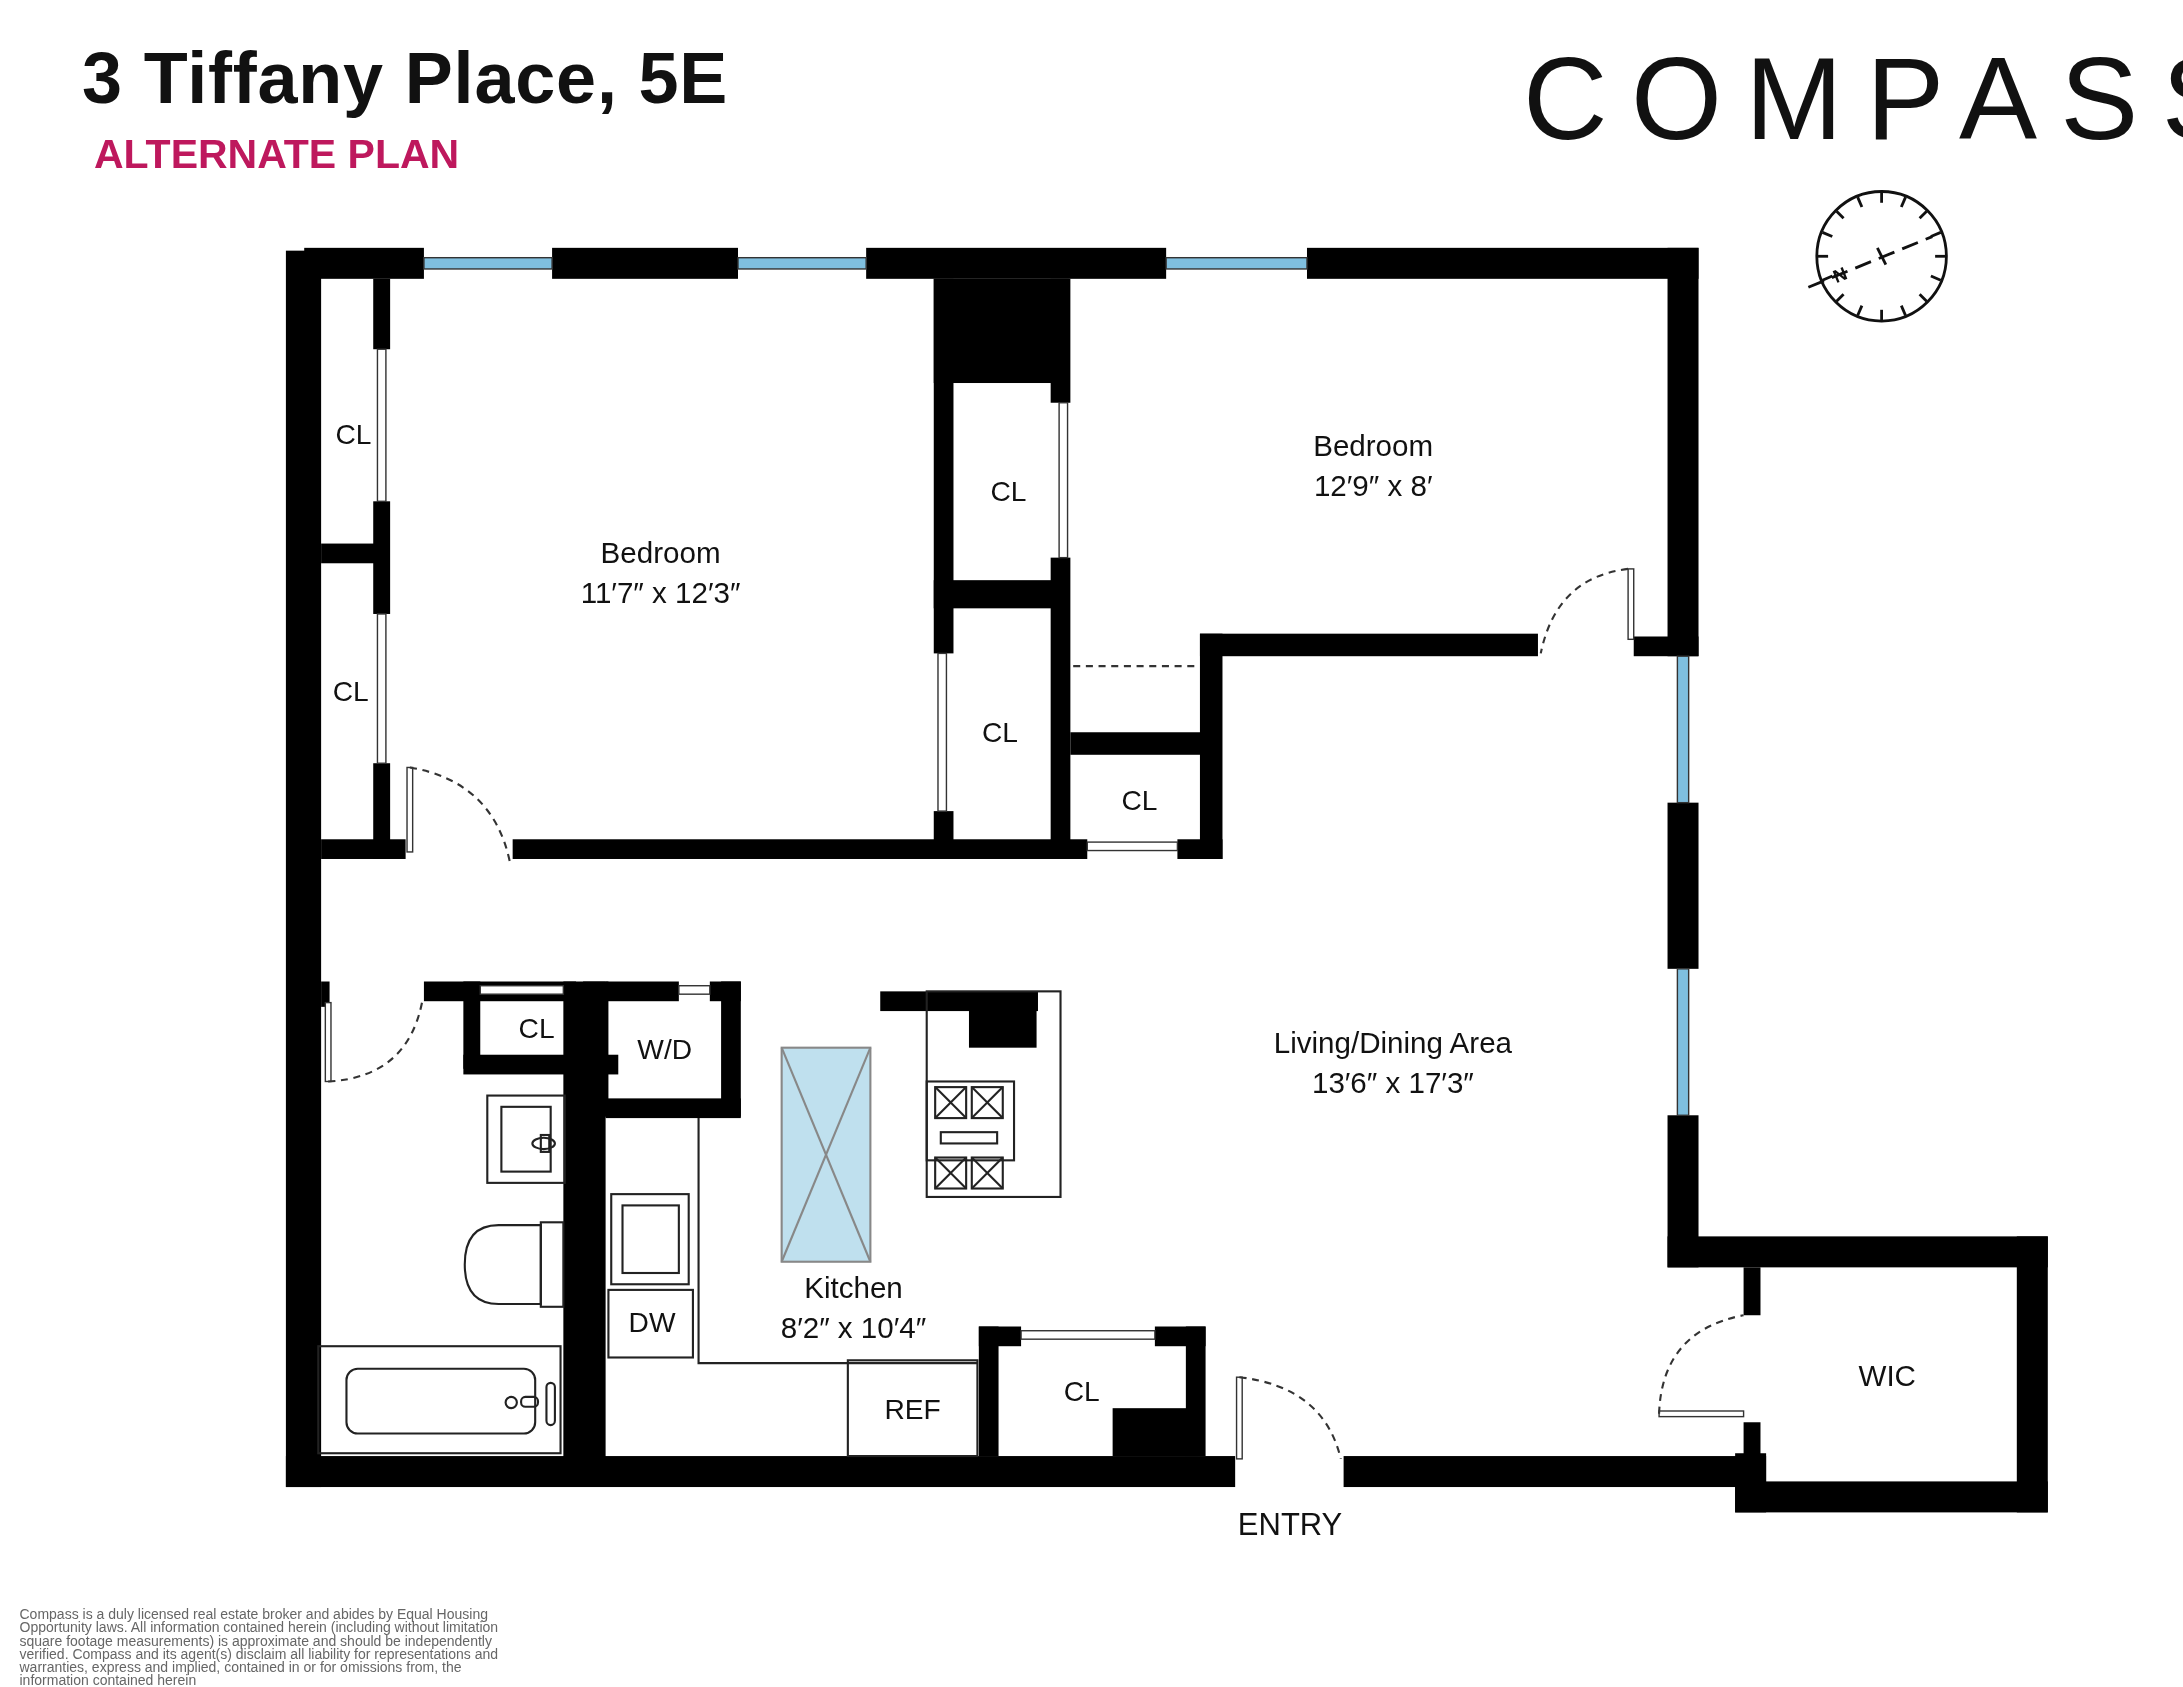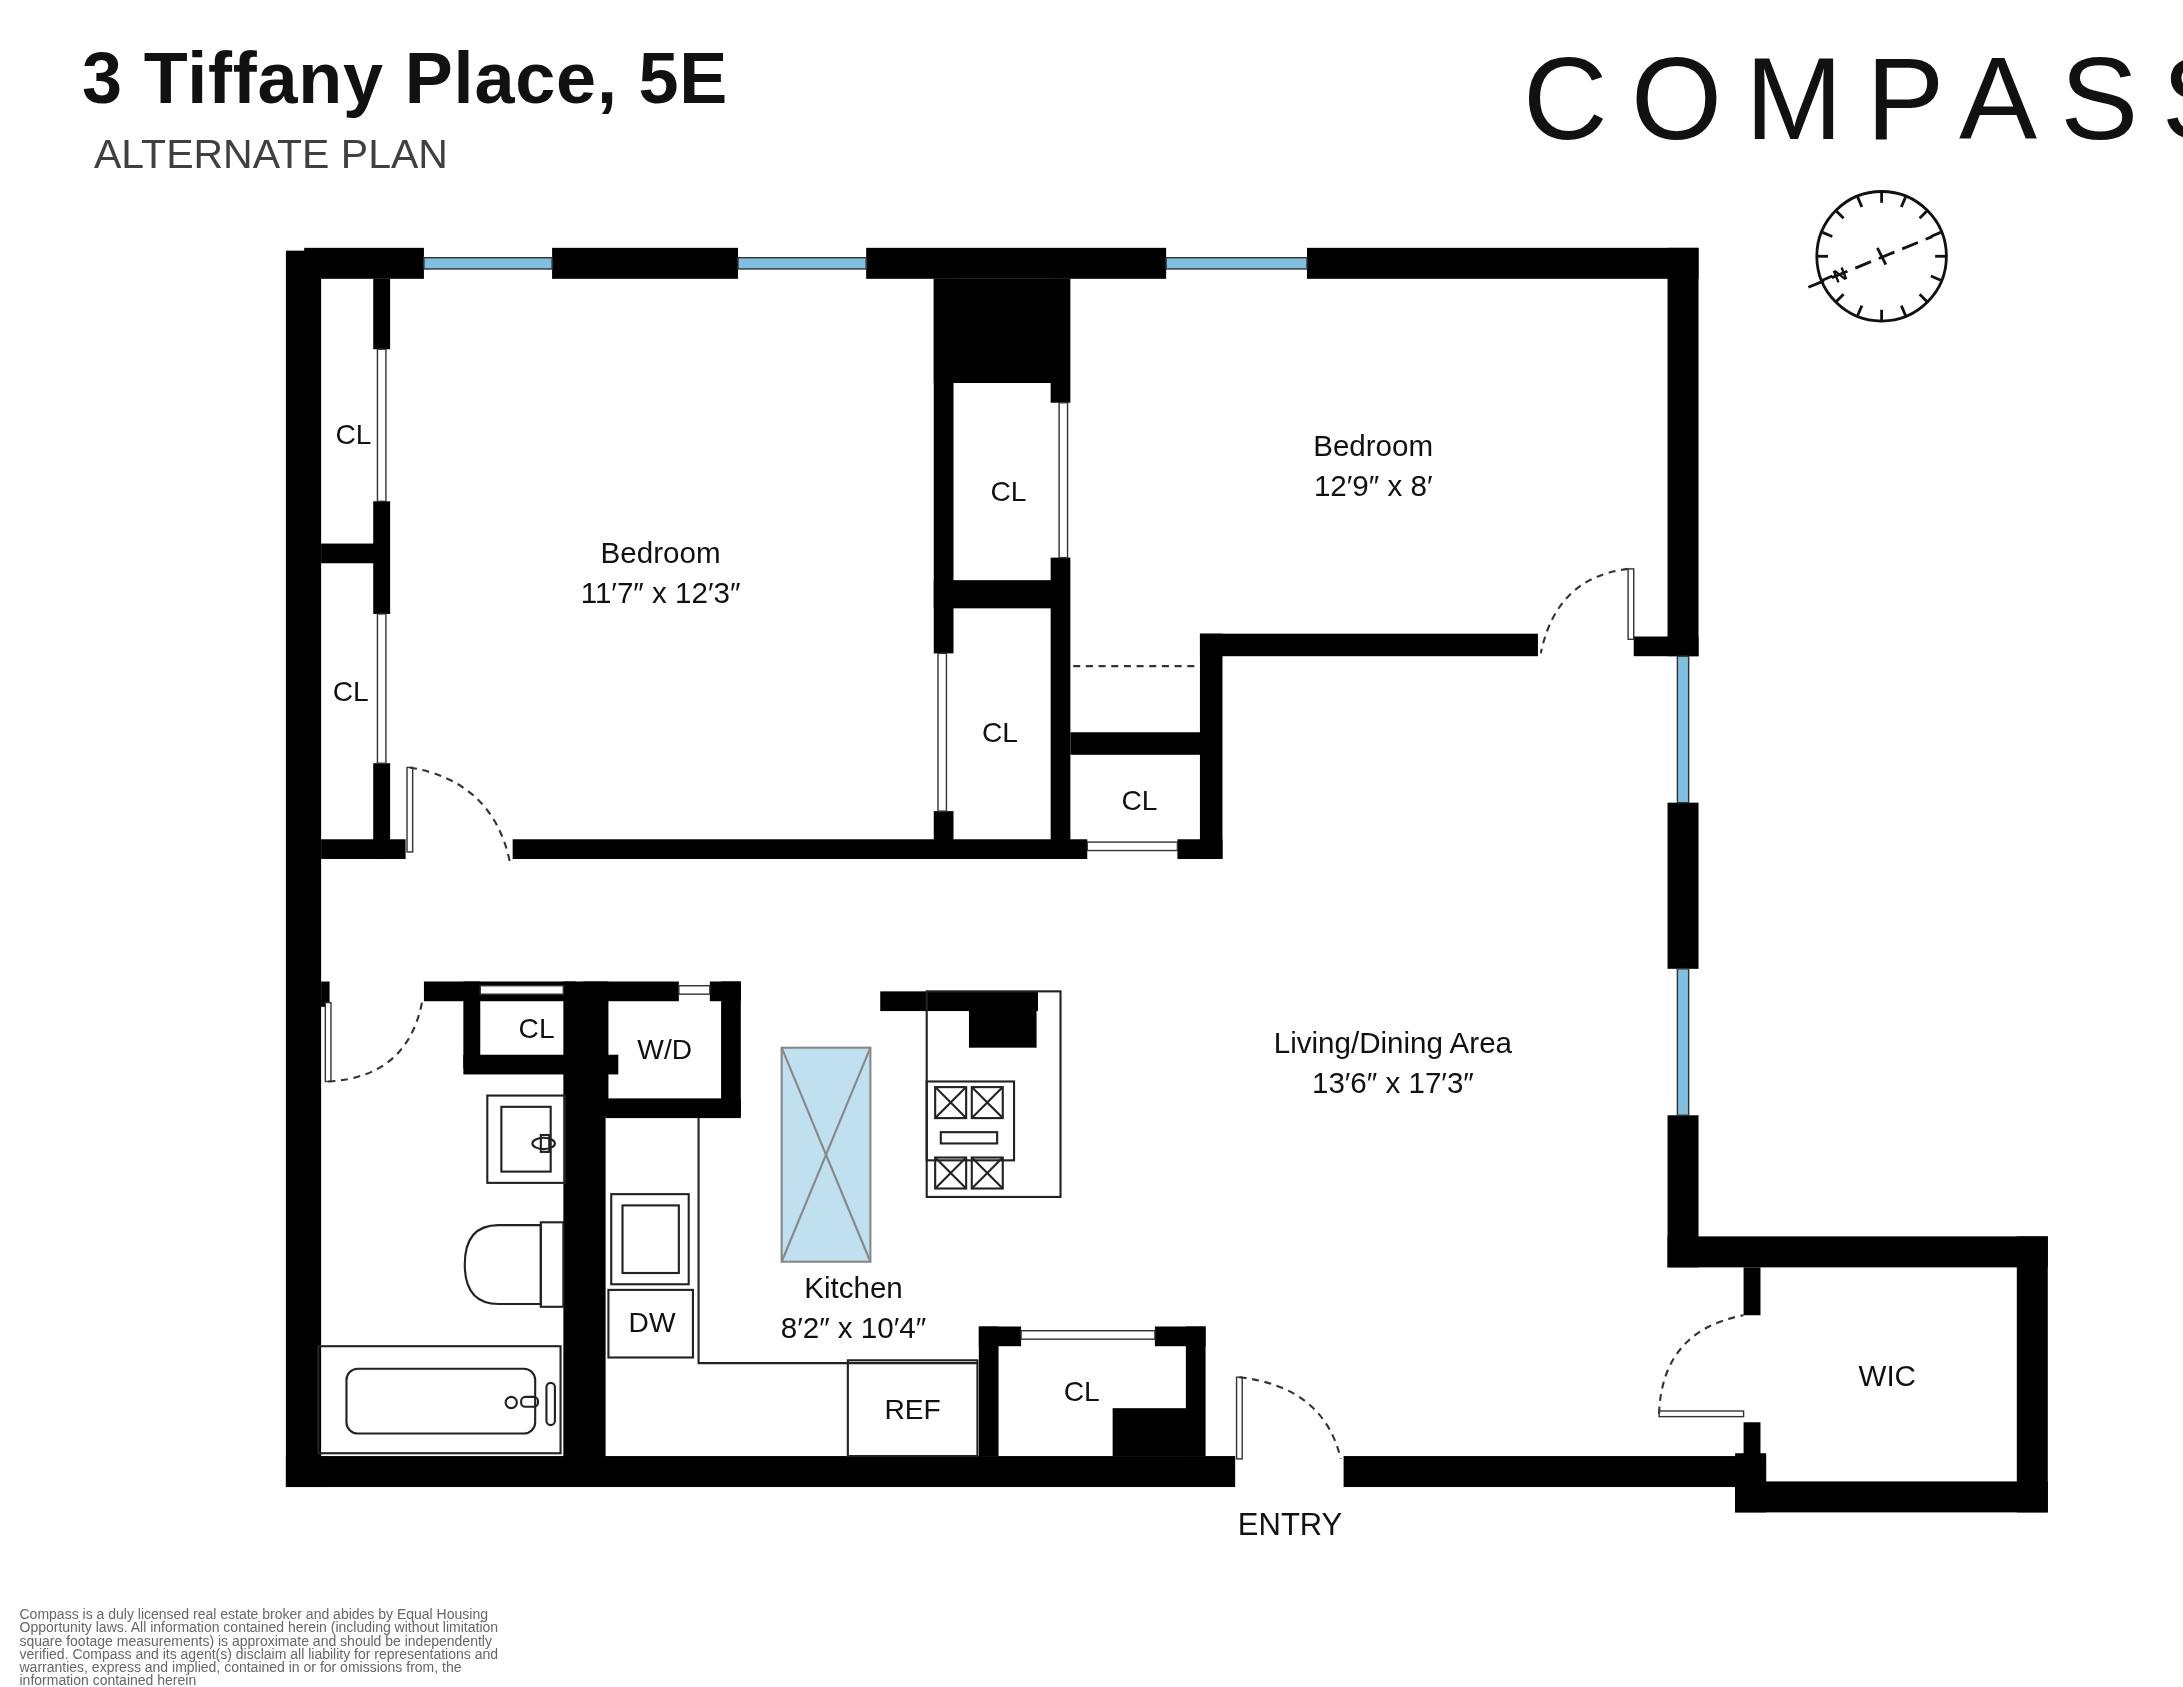--- a/index.html
+++ b/index.html
@@ -1,19 +1,19 @@
 <!DOCTYPE html>
 <html style="font-size:12.5px"><head>
 <meta charset="utf-8">
 <style>
   html,body{margin:0;padding:0;background:#fff;}
   body{width:2183px;height:1687px;position:relative;overflow:hidden;font-family:"Liberation Sans","DejaVu Sans",sans-serif;}
   #plan{position:absolute;left:0;top:0;width:2183px;height:1687px;}
   .title{position:absolute;left:82px;top:37px;font-size:72px;font-weight:bold;color:#111;letter-spacing:0.8px;}
-  .subtitle{position:absolute;left:94px;top:131px;font-size:41px;color:#404040;}
+  .subtitle{position:absolute;left:94px;top:131px;font-size:41px;color:#be185d;font-weight:bold;}
   .logo{position:absolute;left:1523px;top:31px;font-size:117px;letter-spacing:23.4px;color:#111;font-weight:normal;}
   .disclaimer{position:absolute;left:19.5px;top:1608px;width:484px;font-size:14px;line-height:13.3px;color:#666;}
   svg text{font-family:"Liberation Sans","DejaVu Sans",sans-serif;fill:#111;}
 </style>
 </head>
 <body>
 
 <div class="title">3 Tiffany Place, 5E</div>
 <div class="subtitle">ALTERNATE PLAN</div>
 <div class="logo">COMPASS</div>

